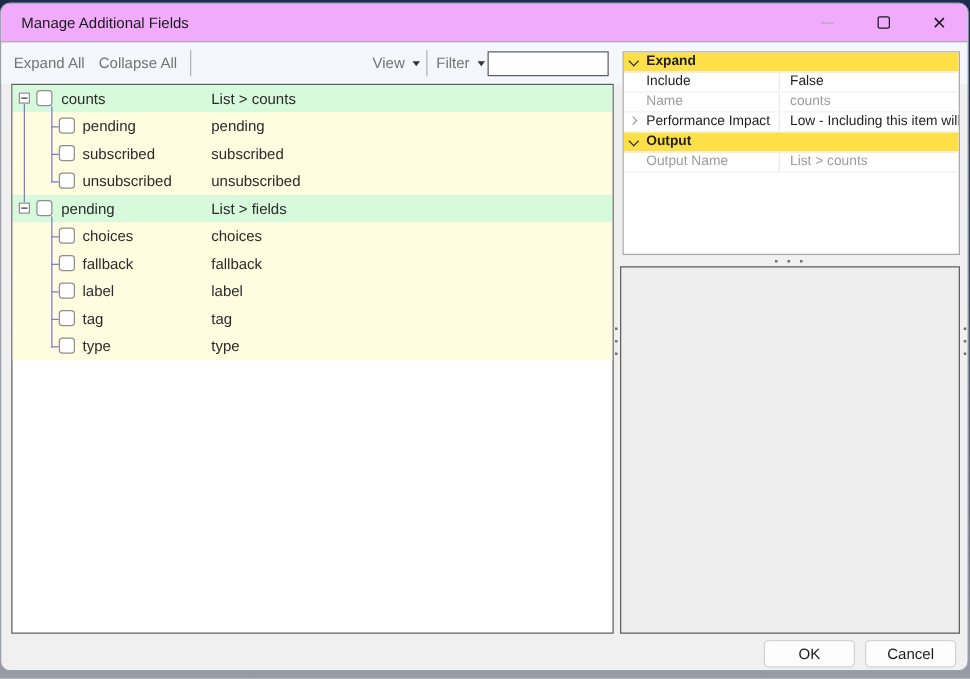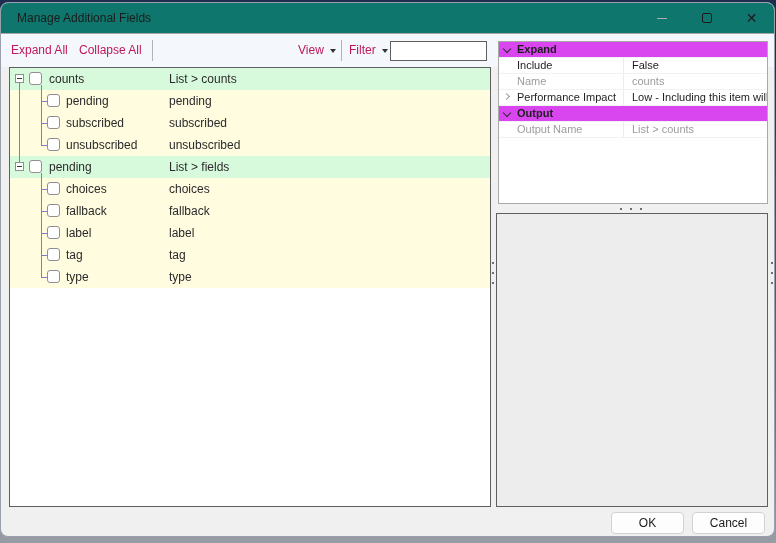--- a/index.html
+++ b/index.html
@@ -8,29 +8,29 @@
     font-family:"Liberation Sans", sans-serif;
     background:linear-gradient(180deg,#1e2c4e 0%,#1e2c4e 8%,#6e7683 80%,#989da5 100%);
     position:relative;
   }
   .dialog {
     position:absolute; left:0; top:2px; width:775px; height:535px;
     background:#f0f0f0; border:1px solid #9aa0ab; border-radius:8px; overflow:hidden;
   }
   
   .titlebar { position:absolute; left:0; top:0; width:100%; height:31px;
-    background:#0f766e; border-bottom:1px solid #a6a6a6; display:flex; align-items:center; }
+    background:#f0abfc; border-bottom:1px solid #a6a6a6; display:flex; align-items:center; }
   .title { font-size:12px; color:#1b1b1b; padding-left:16px; flex:1; }
   .winbtn { width:45px; height:30px; display:flex; align-items:center; justify-content:center; }
   .min-glyph { width:10px; height:1px; background:#adadad; display:block; }
   .max-glyph { width:10px; height:10px; border:1px solid #1b1b1b; border-radius:2px; display:block; }
   .close-glyph { font-size:14px; color:#1b1b1b; line-height:1; }
   
   .toolbar { position:absolute; left:0; top:31px; width:100%; height:33px; background:#f4f7fc; }
-  .tbtn { position:absolute; top:0; height:33px; line-height:33px; font-size:12px; color:#be185d; cursor:default; }
+  .tbtn { position:absolute; top:0; height:33px; line-height:33px; font-size:12px; color:#737373; cursor:default; }
   .tsep { position:absolute; top:6px; width:1px; height:21px; background:#b4b4b4; }
   .drop-arrow { display:inline-block; width:0; height:0; border-left:3.5px solid transparent;
     border-right:3.5px solid transparent; border-top:4px solid #333; margin-left:6px; vertical-align:middle; }
   .filter-input { position:absolute; left:389px; top:7px; width:97px; height:20px;
     border:1px solid #5f5f5f; background:#fff; font-size:12px; padding:0 3px;
     font-family:"Liberation Sans",sans-serif; outline:none; }
   
   .tree-panel { position:absolute; left:8px; top:64px; width:482px; height:440px;
     background:#fff; border:1px solid #5f5f5f; overflow:hidden; }
   .trow { position:relative; height:22px; width:100%; }
@@ -46,21 +46,21 @@
   .tlabel { position:absolute; top:0; line-height:22px; font-size:12px; color:#2b2b2b; white-space:nowrap; }
   .trow.root .tlabel { left:39px; }
   .trow.child .tlabel { left:56px; }
   .tout { position:absolute; left:159px; top:0; line-height:22px; font-size:12px; color:#2b2b2b; white-space:nowrap; }
   .tline { position:absolute; background:#7e7ec8; z-index:1; }
   
   .prop-panel { position:absolute; left:497px; top:38px; width:270px; height:163px;
     background:#fff; border:1px solid #a9a9a9; overflow:hidden; }
   .prow { display:grid; grid-template-columns:18px 106px 1fr; height:16px; line-height:15px;
     font-size:11px; color:#1e1e1e; border-bottom:1px solid #f2f2f2; white-space:nowrap; overflow:hidden; }
-  .prow.category { font-weight:bold; grid-template-columns:18px 1fr; background:#d946ef; }
+  .prow.category { font-weight:bold; grid-template-columns:18px 1fr; background:#fde047; }
   .prow .chev { position:relative; }
   .prow .pname { overflow:hidden; }
   .prow .pval { border-left:1px solid #ececec; padding-left:8px; overflow:hidden; }
   .prow.ro .pname, .prow.ro .pval { color:#9c9c9c; }
   .chev-down { position:absolute; left:5px; top:4px; width:6px; height:6px;
     border-left:1.5px solid #2e2e2e; border-bottom:1.5px solid #2e2e2e; transform:rotate(-45deg); }
   .chev-right { position:absolute; left:5px; top:4px; width:5px; height:5px;
     border-top:1.5px solid #9c9c9c; border-right:1.5px solid #9c9c9c; transform:rotate(45deg); }
   
   .desc-panel { position:absolute; left:495px; top:210px; width:272px; height:294px;

